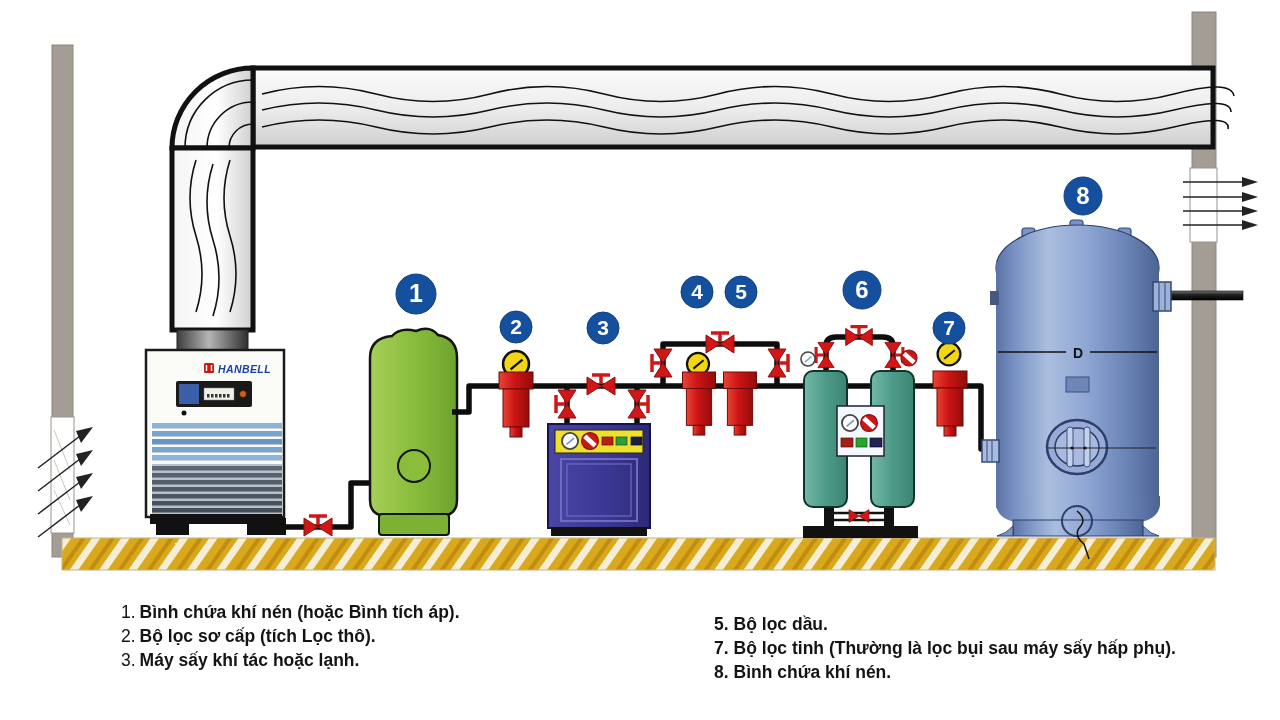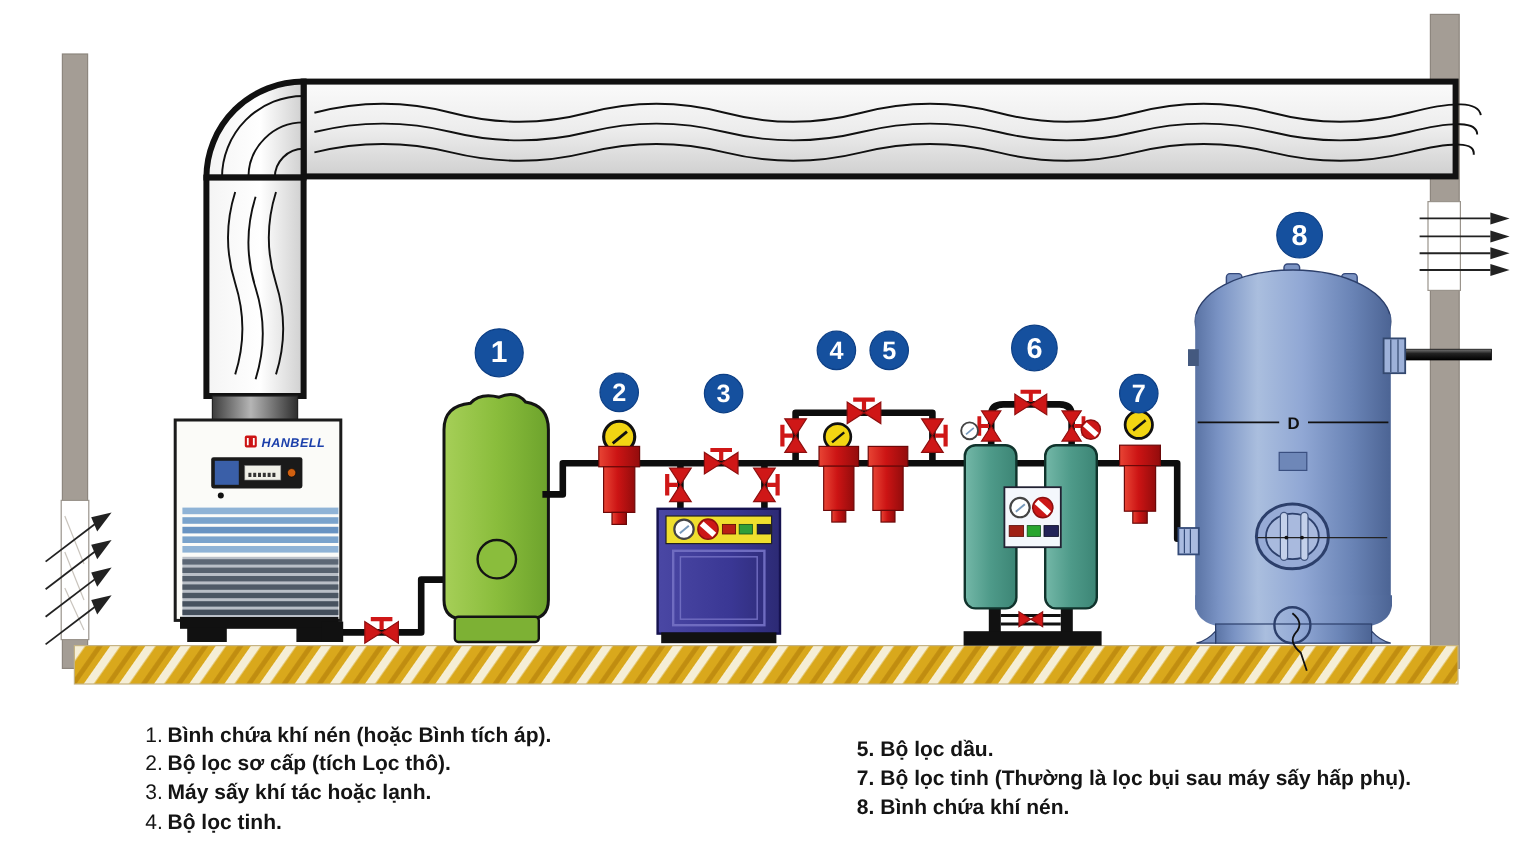--- a/index.html
+++ b/index.html
@@ -358,20 +358,19 @@
           <circle cx="1083" cy="196" r="19" fill="#15509e" stroke="#0d3f85"></circle>
           <text x="1083" y="204" font-size="24">8</text>
         </g>
   </g>
 </svg>
 
   <div class="legend-col legend-left">
     <div class="legend-item"><span class="lnum">1.</span><span class="ltext">Bình chứa khí nén (hoặc Bình tích áp).</span></div>
     <div class="legend-item"><span class="lnum">2.</span><span class="ltext">Bộ lọc sơ cấp (tích Lọc thô).</span></div>
     <div class="legend-item"><span class="lnum">3.</span><span class="ltext">Máy sấy khí tác hoặc lạnh.</span></div>
-    <div class="legend-item"><span class="lnum">4.</span><span class="ltext">Bộ lọc tinh.</span></div>
   </div>
   <div class="legend-col legend-right">
     <div class="legend-item"><span class="lnum">5.</span><span class="ltext">Bộ lọc dầu.</span></div>
     <div class="legend-item"><span class="lnum">7.</span><span class="ltext">Bộ lọc tinh (Thường là lọc bụi sau máy sấy hấp phụ).</span></div>
     <div class="legend-item"><span class="lnum">8.</span><span class="ltext">Bình chứa khí nén.</span></div>
   </div>
 </div>
 
 </body></html>

